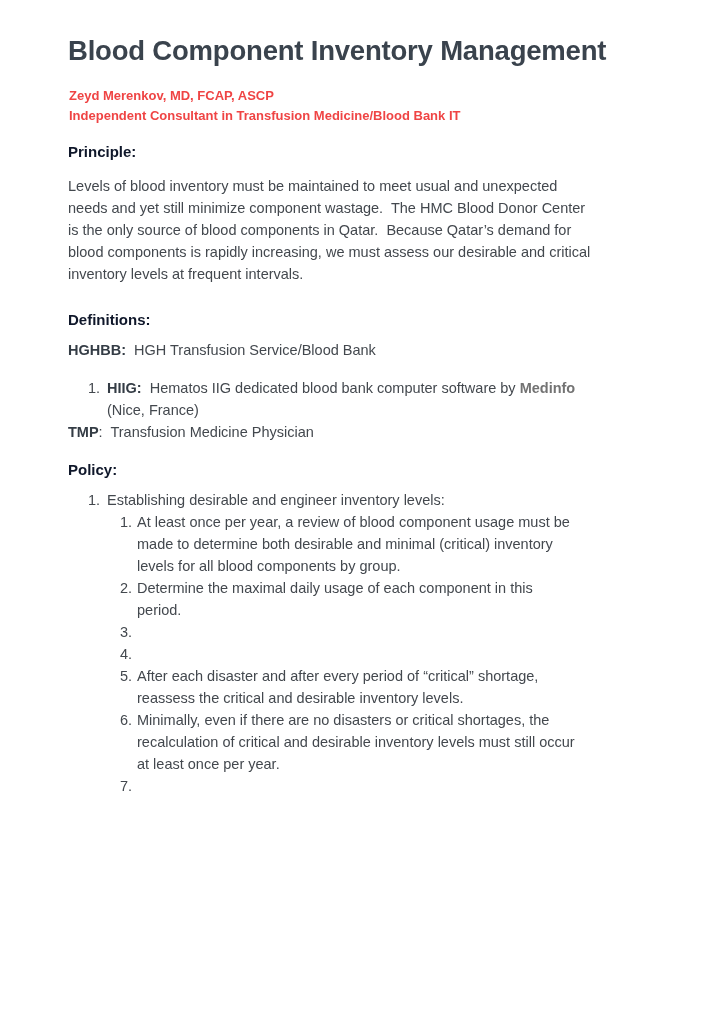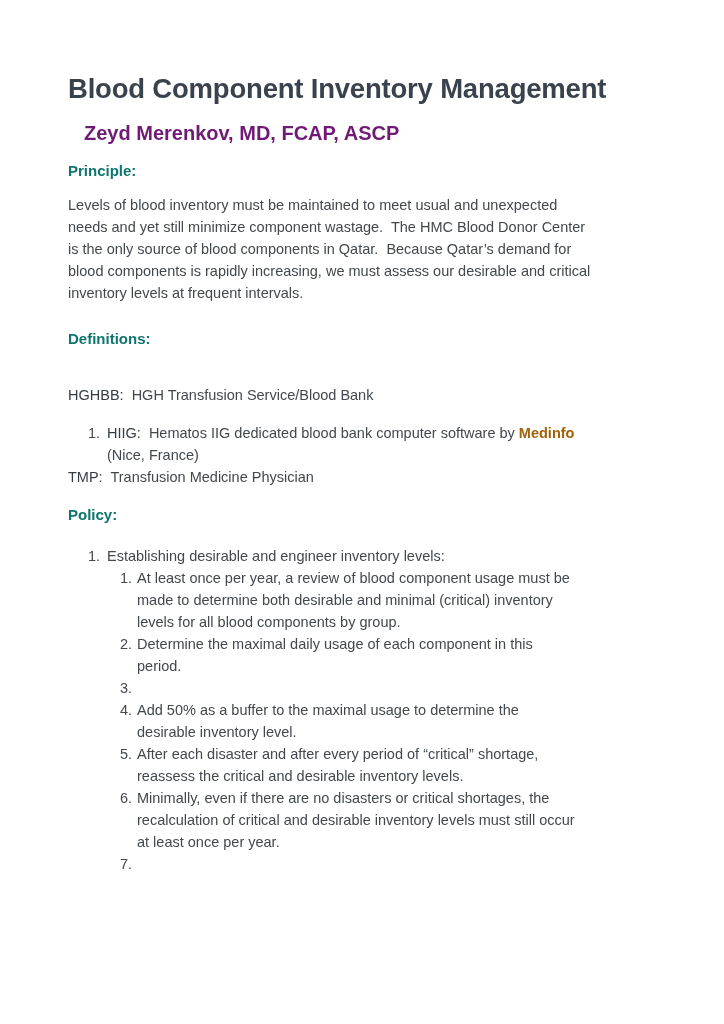--- a/index.html
+++ b/index.html
@@ -2,78 +2,79 @@
 <html><head>
 <meta charset="utf-8">
 <style>
   html, body { margin: 0; padding: 0; background: #ffffff; }
   .page {
     position: relative;
     width: 724px;
     height: 1024px;
     box-sizing: border-box;
     background: #ffffff;
-    padding: 70px 58px 0 68px;
+    padding: 32px 58px 0 68px;
     font-family: "Liberation Sans", sans-serif;
     font-size: 14.5px;
     line-height: 22px;
     color: #43484e;
     overflow: hidden;
   }
   .doc-title {
     margin: 0 0 16px 0;
     font-size: 27.5px;
     line-height: 38px;
     font-weight: bold;
     letter-spacing: -0.2px;
     color: #3a434d;
     white-space: nowrap;
   }
   .author-block {
-    margin: 0 0 16px 16px;
+    margin: 0 0 16px 1px;
     font-weight: bold;
-    font-size: 20px;
+    font-size: 13px;
     line-height: 19.5px;
-    color: #701a75;
+    color: #ef4444;
   }
   .h2 {
     margin: 0 0 12px 0;
     font-weight: bold;
     font-size: 15px;
-    color: #0f766e;
+    color: #0f172a;
   }
-  .h2.gap-after { margin-bottom: 34px; }
+  .h2.gap-after { margin-bottom: 8px; }
   .para {
     margin: 0 0 24px 0;
     white-space: pre-wrap;
   }
   .def-line {
     margin: 0 0 16px 0;
     white-space: pre-wrap;
   }
-  .term { font-weight: normal; color: #343c45; }
-  .brand { font-weight: bold; color: #a16207; }
+  .term { font-weight: bold; color: #343c45; }
+  .brand { font-weight: bold; color: #737373; }
   ul.plain-list { list-style: none; margin: 0; padding: 0; }
   .li-row { display: flex; align-items: flex-start; }
   .li-row .marker { flex: none; box-sizing: border-box; }
   .li-l1 .marker { width: 39px; padding-left: 20px; }
   .li-l2 .marker { width: 69px; padding-left: 52px; }
   .li-row .li-text { flex: 1 1 auto; white-space: pre-wrap; }
   .def-list { margin-bottom: 16px; }
-  .h2.policy-head { margin-bottom: 19px; }
+  .h2.policy-head { margin-bottom: 8px; }
 </style>
 </head>
 <body>
 
 <div class="page">
 
   <h1 class="doc-title">Blood Component Inventory Management</h1>
 
   <div class="author-block">
     <div>Zeyd Merenkov, MD, FCAP, ASCP</div>
+    <div>Independent Consultant in Transfusion Medicine/Blood Bank IT</div>
   </div>
 
   <div class="h2">Principle:</div>
 
   <div class="para">Levels of blood inventory must be maintained to meet usual and unexpected
 needs and yet still minimize component wastage.  The HMC Blood Donor Center
 is the only source of blood components in Qatar.  Because Qatar’s demand for
 blood components is rapidly increasing, we must assess our desirable and critical
 inventory levels at frequent intervals.</div>
 
@@ -107,22 +108,20 @@
     <li class="li-row li-l2">
       <span class="marker">2.</span>
       <span class="li-text">Determine the maximal daily usage of each component in this
 period.</span>
     </li>
     <li class="li-row li-l2">
       <span class="marker">3.</span>
     </li>
     <li class="li-row li-l2">
       <span class="marker">4.</span>
-      <span class="li-text">Add 50% as a buffer to the maximal usage to determine the
-desirable inventory level.</span>
     </li>
     <li class="li-row li-l2">
       <span class="marker">5.</span>
       <span class="li-text">After each disaster and after every period of “critical” shortage,
 reassess the critical and desirable inventory levels.</span>
     </li>
     <li class="li-row li-l2">
       <span class="marker">6.</span>
       <span class="li-text">Minimally, even if there are no disasters or critical shortages, the
 recalculation of critical and desirable inventory levels must still occur

